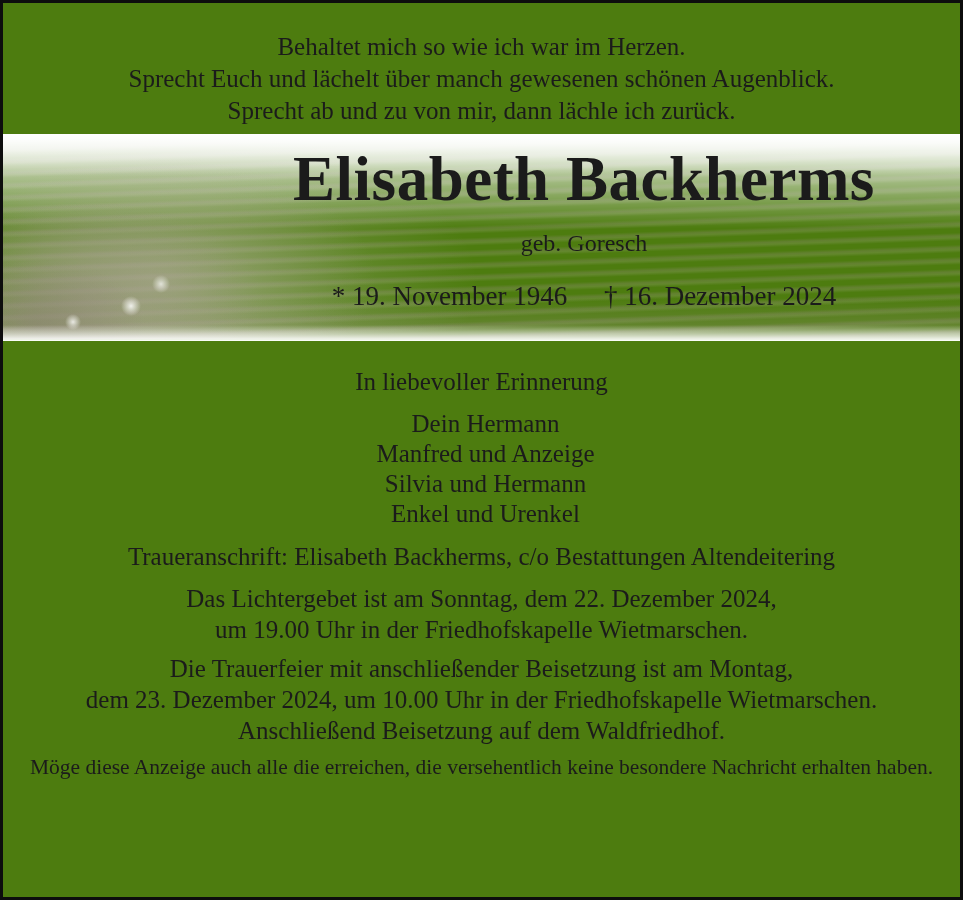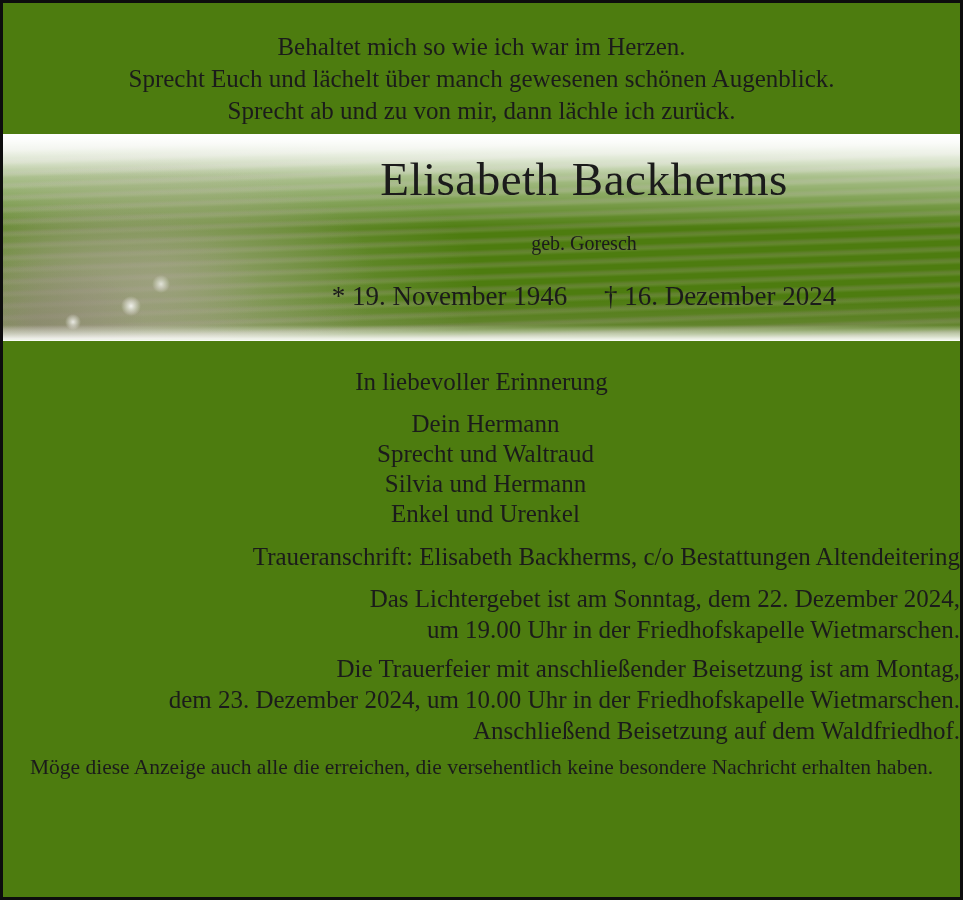--- a/index.html
+++ b/index.html
@@ -83,28 +83,28 @@
 
   
   .name-block {
     position: relative;
     z-index: 2;
     padding-left: 205px;
     text-align: center;
   }
   .deceased-name {
     padding-top: 19px;
-    font-size: 47px;
+    font-size: 63px;
     line-height: 52px;
-    font-weight: normal;
+    font-weight: bold;
     letter-spacing: 0.5px;
   }
   .maiden-name {
     margin-top: 25px !important;
-    font-size: 20px;
+    font-size: 24px;
     line-height: 26px;
   }
   .dates {
     margin-top: 25px !important;
     font-size: 27px;
     line-height: 30px;
     font-weight: normal;
   }
   .dates .death-date { margin-left: 30px; }
 
@@ -115,21 +115,20 @@
   }
   .mourners { margin-top: 12px; padding-left: 8px; }
   .mourners p {
     font-size: 25px;
     line-height: 30px;
   }
   .address { margin-top: 12px; }
   .address p, .event p {
     font-size: 25px;
     line-height: 31px;
-    text-align: right;
   }
   .event-1 { margin-top: 11px; }
   .event-2 { margin-top: 8px; }
   .closing {
     margin-top: 10px !important;
     font-size: 21.5px;
     line-height: 23px;
   }
 </style>
 </head>
@@ -155,21 +154,21 @@
         <span class="birth-date">* 19. November 1946</span>
         <span class="death-date">† 16. Dezember 2024</span>
       </p>
     </div>
   </section>
 
   <p class="memorial-line">In liebevoller Erinnerung</p>
 
   <section class="mourners">
     <p>Dein Hermann</p>
-    <p>Sprecht und Waltraud</p>
+    <p>Manfred und Anzeige</p>
     <p>Silvia und Hermann</p>
     <p>Enkel und Urenkel</p>
   </section>
 
   <section class="address">
     <p>Traueranschrift: Elisabeth Backherms, c/o Bestattungen Altendeitering</p>
   </section>
 
   <section class="event event-1">
     <p>Das Lichtergebet ist am Sonntag, dem 22. Dezember 2024,</p>

